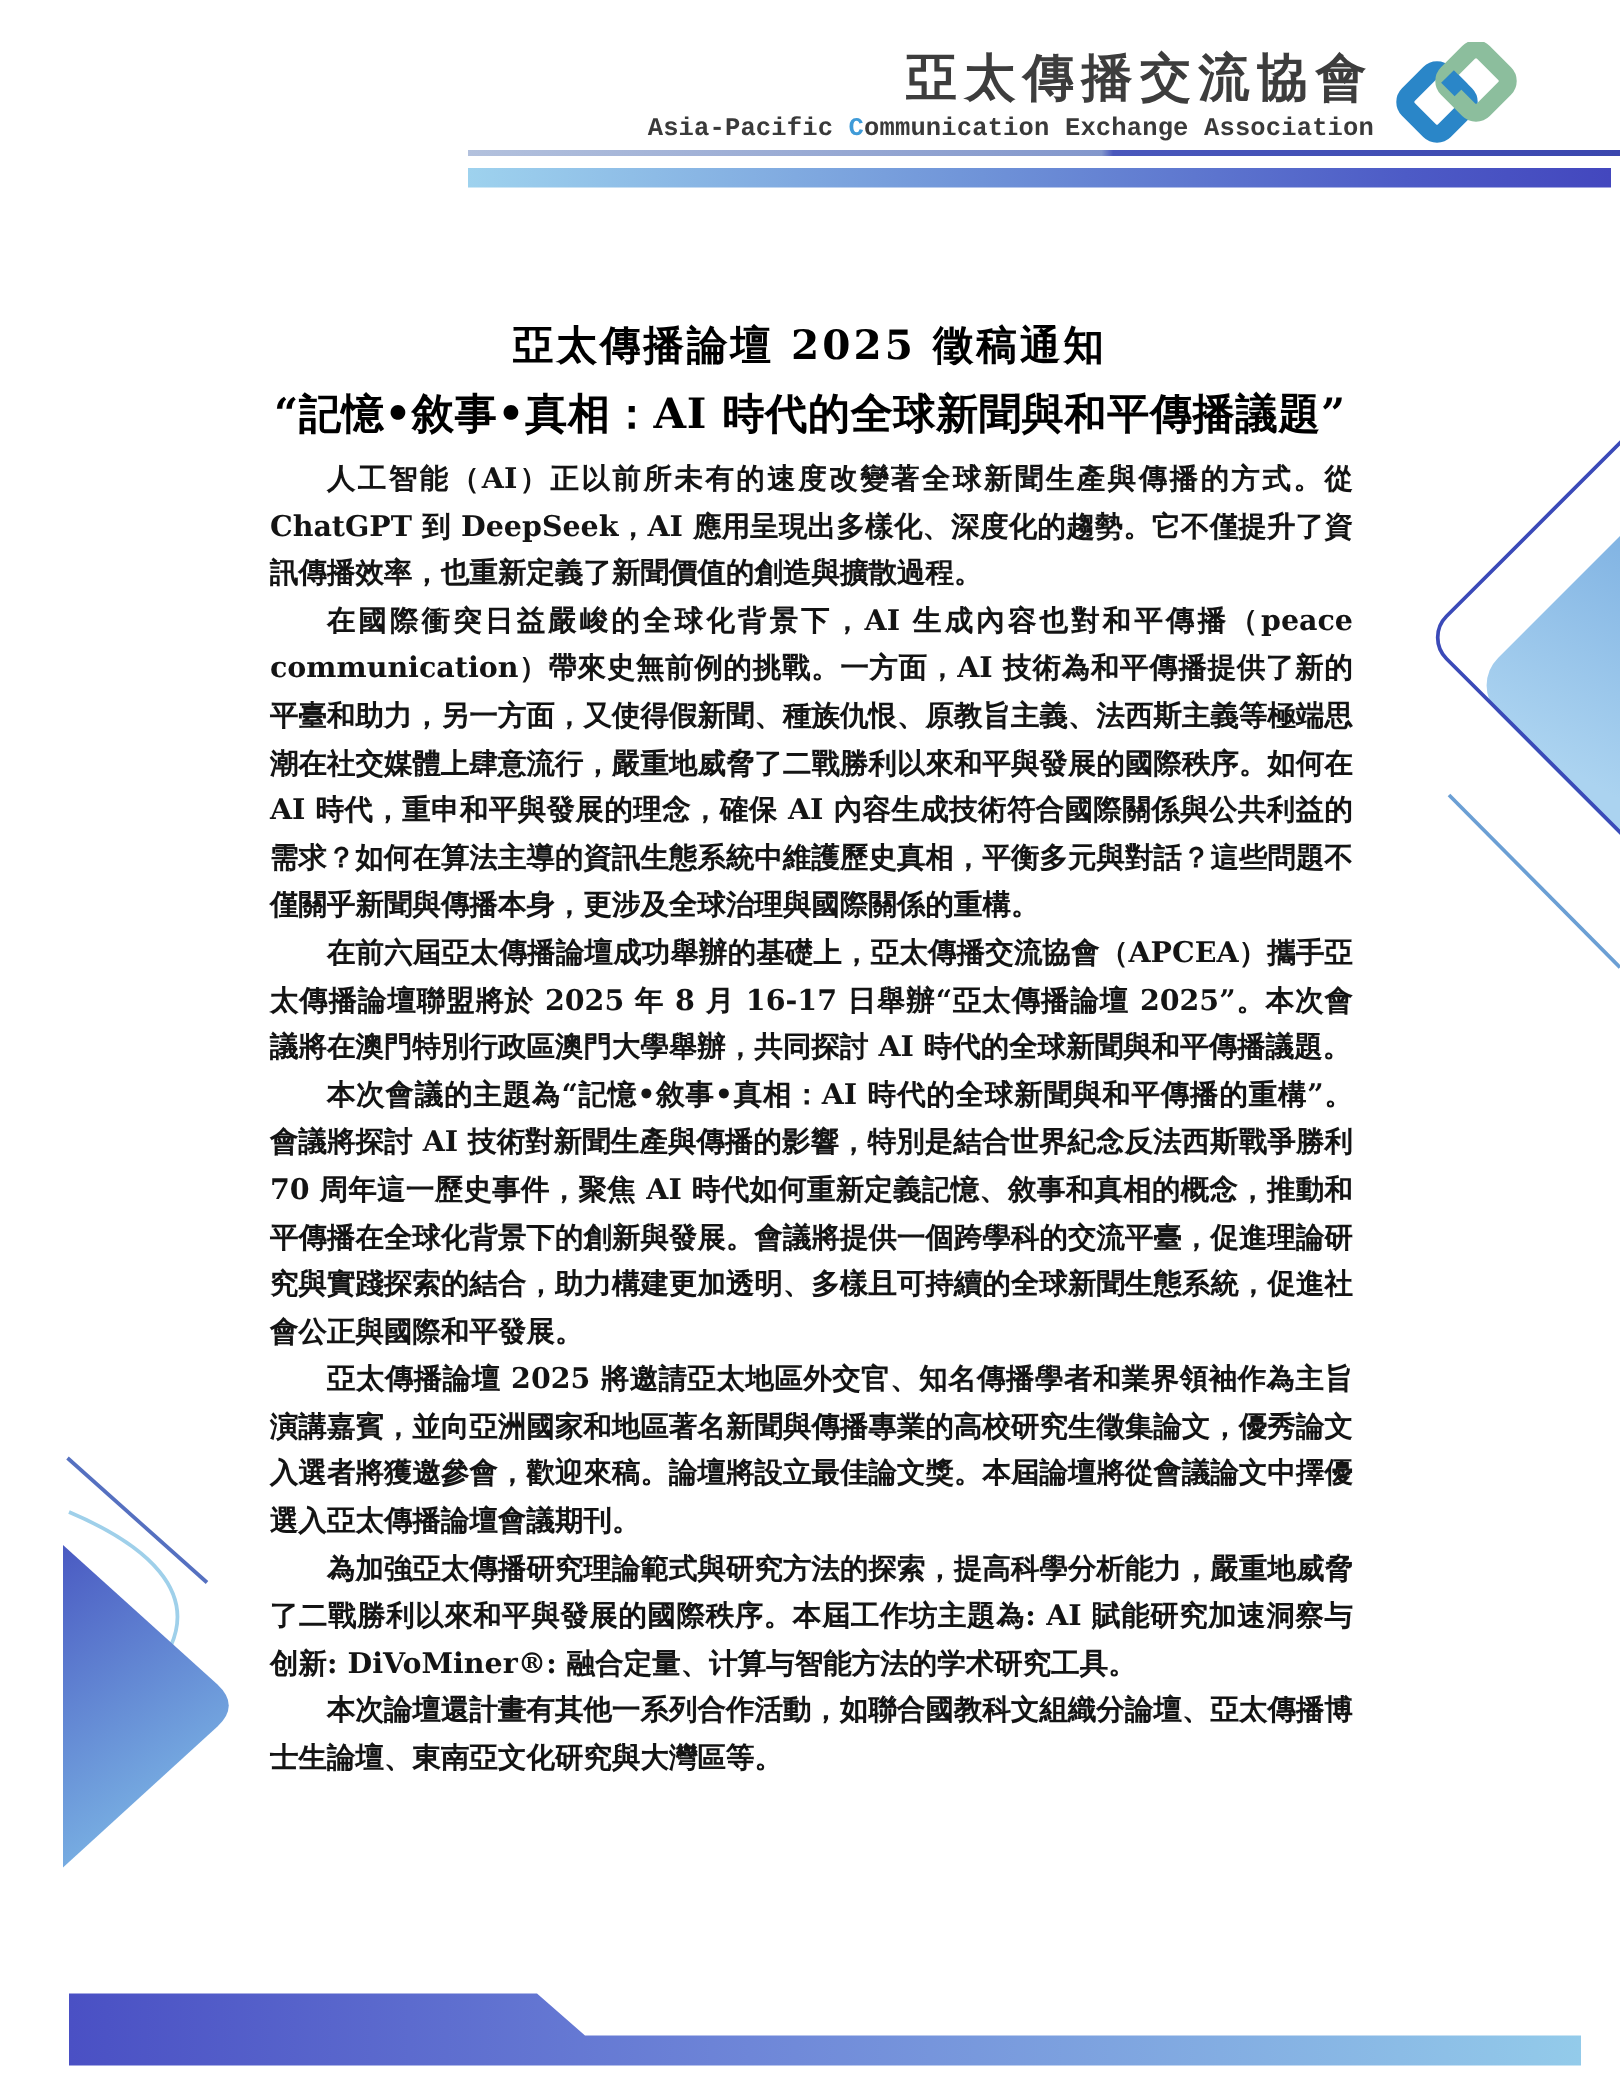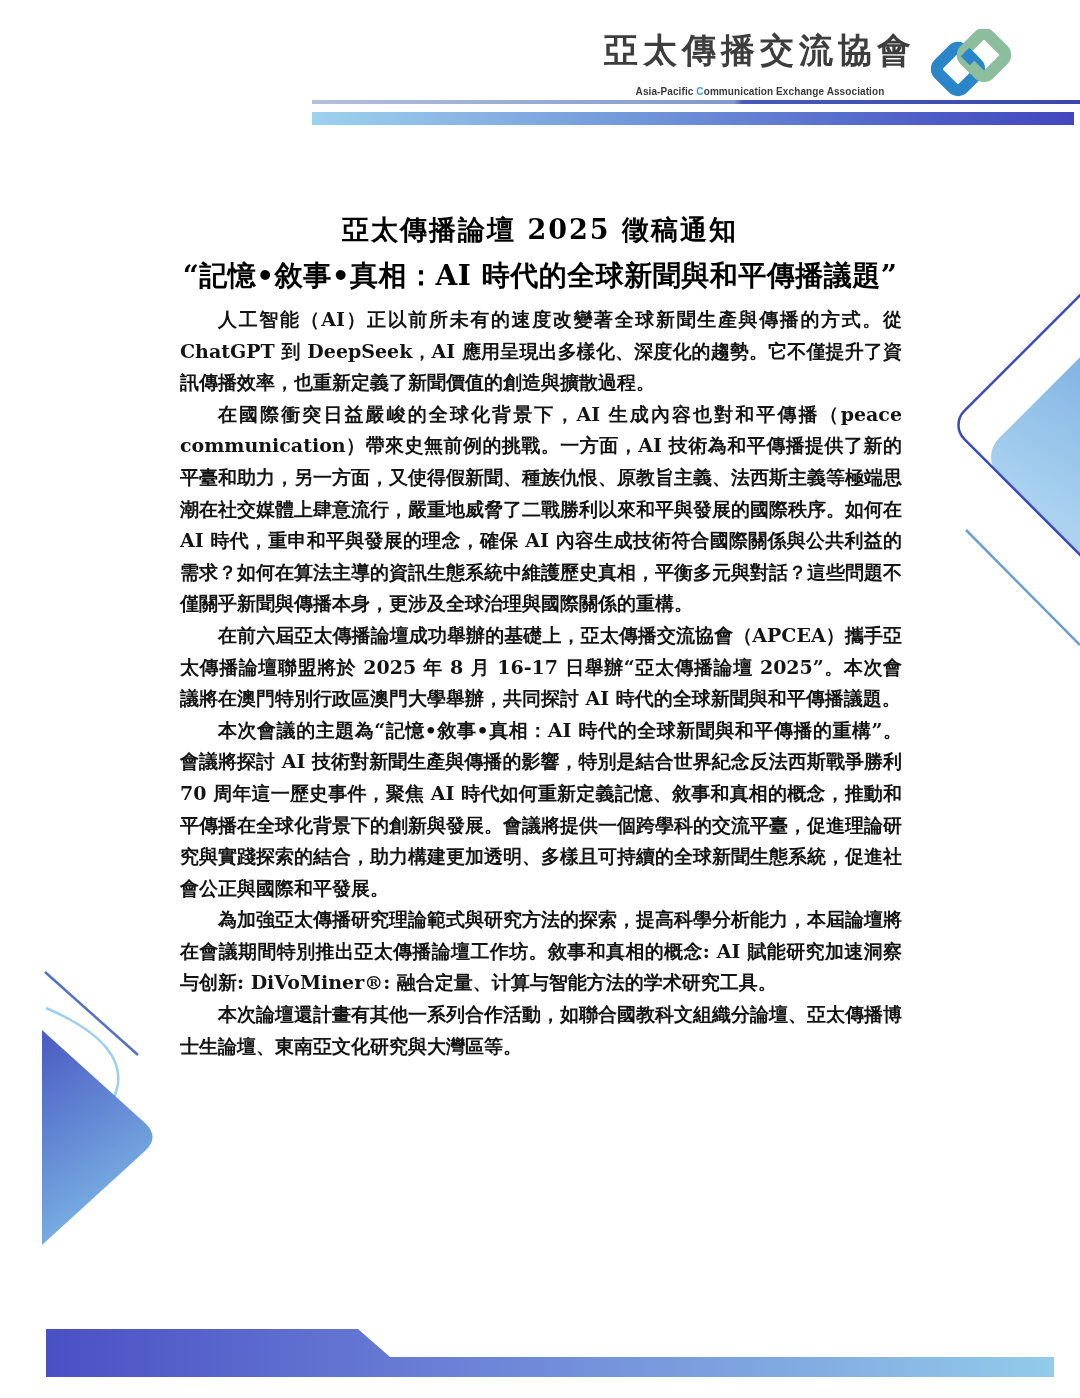--- a/index.html
+++ b/index.html
@@ -10,30 +10,30 @@
     background:#ffffff;
     overflow:hidden;
     font-family:"DejaVu Serif","Liberation Serif",serif;
   }
 
   
   .org-header {
     position:absolute; top:28px; right:64px;
     display:flex; align-items:center; gap:8px;
   }
-  .org-names { text-align:center; }
+  .org-names { text-align:right; }
   .org-zh {
     font-size:34px; font-weight:600; color:#3d3d3d;
     letter-spacing:5px; white-space:nowrap;
     font-family:"DejaVu Serif","Liberation Serif",serif;
   }
   .org-en {
-    margin-top:12px;
-    font-family:Liberation Sans, sans-serif;
-    font-size:10px; font-weight:bold; color:#3a3a3a;
+    margin-top:2px;
+    font-family:Liberation Mono, monospace;
+    font-size:17px; font-weight:bold; color:#3a3a3a;
     letter-spacing:0.1px; white-space:nowrap;
   }
   .org-en .c-accent { color:#3f9bd8; }
   .logo-mark { width:92px; height:68px; flex:0 0 auto; }
 
   
   .bar-thin {
     position:absolute; left:312px; top:100px; width:768px; height:4px;
     background:linear-gradient(to right,#b3c1dd 0%,#8397cc 55%,#4a58bc 56%,#3b47ae 100%);
   }
@@ -129,17 +129,18 @@
   <div class="doc-title">
     <div class="line1">亞太傳播論壇 2025 徵稿通知</div>
     <div class="line2">“記憶•敘事•真相：AI 時代的全球新聞與和平傳播議題”</div>
   </div>
 
   <div class="doc-body">
     <p>人工智能（AI）正以前所未有的速度改變著全球新聞生產與傳播的方式。從 ChatGPT 到 DeepSeek，AI 應用呈現出多樣化、深度化的趨勢。它不僅提升了資訊傳播效率，也重新定義了新聞價值的創造與擴散過程。</p>
     <p>在國際衝突日益嚴峻的全球化背景下，AI 生成內容也對和平傳播（peace communication）帶來史無前例的挑戰。一方面，AI 技術為和平傳播提供了新的平臺和助力，另一方面，又使得假新聞、種族仇恨、原教旨主義、法西斯主義等極端思潮在社交媒體上肆意流行，嚴重地威脅了二戰勝利以來和平與發展的國際秩序。如何在 AI 時代，重申和平與發展的理念，確保 AI 內容生成技術符合國際關係與公共利益的需求？如何在算法主導的資訊生態系統中維護歷史真相，平衡多元與對話？這些問題不僅關乎新聞與傳播本身，更涉及全球治理與國際關係的重構。</p>
     <p>在前六屆亞太傳播論壇成功舉辦的基礎上，亞太傳播交流協會（APCEA）攜手亞太傳播論壇聯盟將於 2025 年 8 月 16-17 日舉辦“亞太傳播論壇 2025”。本次會議將在澳門特別行政區澳門大學舉辦，共同探討 AI 時代的全球新聞與和平傳播議題。</p>
     <p>本次會議的主題為“記憶•敘事•真相：AI 時代的全球新聞與和平傳播的重構”。會議將探討 AI 技術對新聞生產與傳播的影響，特別是結合世界紀念反法西斯戰爭勝利 70 周年這一歷史事件，聚焦 AI 時代如何重新定義記憶、敘事和真相的概念，推動和平傳播在全球化背景下的創新與發展。會議將提供一個跨學科的交流平臺，促進理論研究與實踐探索的結合，助力構建更加透明、多樣且可持續的全球新聞生態系統，促進社會公正與國際和平發展。</p>
-    <p>為加強亞太傳播研究理論範式與研究方法的探索，提高科學分析能力，本屆論壇將在會議期間特別推出亞太傳播論壇工作坊。敘事和真相的概念: AI 賦能研究加速洞察与创新: DiVoMiner®: 融合定量、计算与智能方法的学术研究工具。</p>
+    <p>亞太傳播論壇 2025 將邀請亞太地區外交官、知名傳播學者和業界領袖作為主旨演講嘉賓，並向亞洲國家和地區著名新聞與傳播專業的高校研究生徵集論文，優秀論文入選者將獲邀參會，歡迎來稿。論壇將設立最佳論文獎。本屆論壇將從會議論文中擇優選入亞太傳播論壇會議期刊。</p>
+    <p>為加強亞太傳播研究理論範式與研究方法的探索，提高科學分析能力，嚴重地威脅了二戰勝利以來和平與發展的國際秩序。本屆工作坊主題為: AI 賦能研究加速洞察与创新: DiVoMiner®: 融合定量、计算与智能方法的学术研究工具。</p>
     <p>本次論壇還計畫有其他一系列合作活動，如聯合國教科文組織分論壇、亞太傳播博士生論壇、東南亞文化研究與大灣區等。</p>
   </div>
 
 </div>
 
 </body></html>

